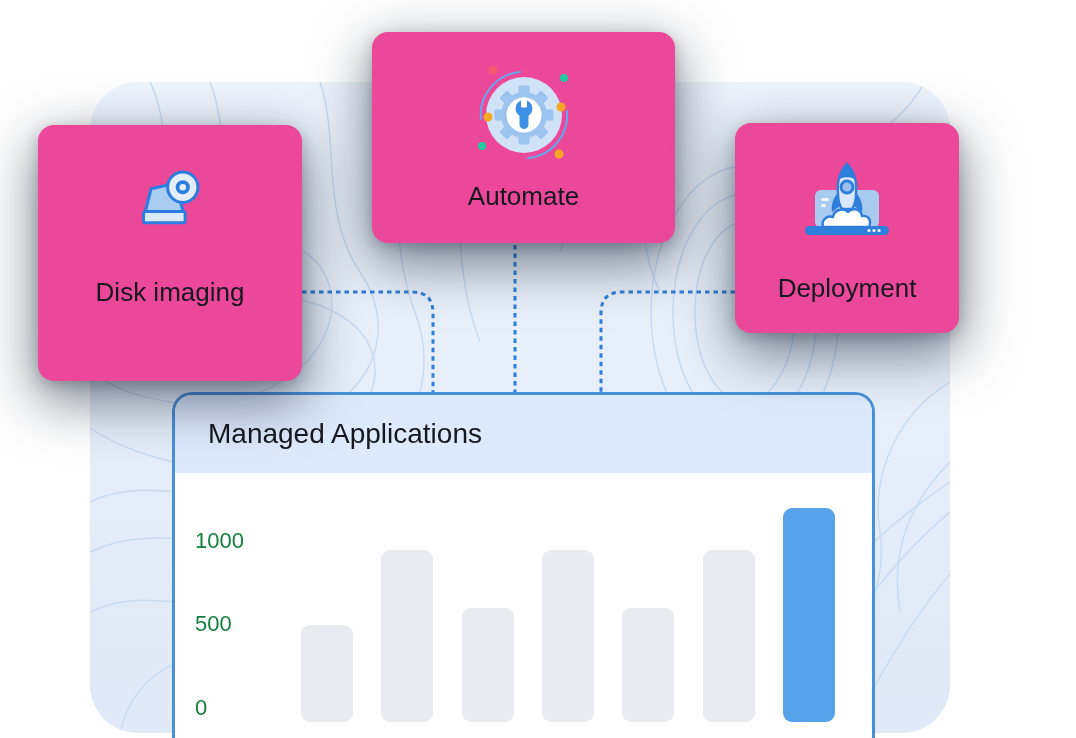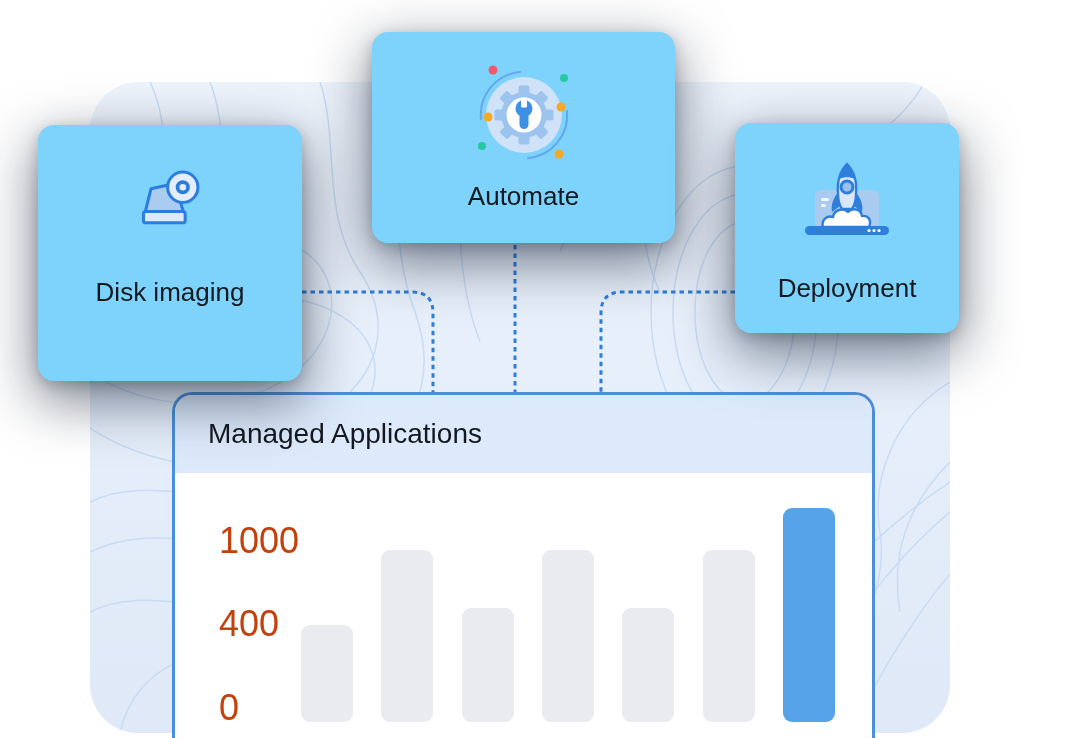--- a/index.html
+++ b/index.html
@@ -10,41 +10,41 @@
   .bg-rect{position:absolute;left:90px;top:82px;width:860px;height:651px;
            border-radius:48px;overflow:hidden;
            background:linear-gradient(180deg,#eef4fc 0%,#e6effa 45%,#dfe9f7 100%);}
   .contours{position:absolute;inset:0;width:100%;height:100%;}
   .contours path,.contours ellipse{fill:none;stroke:#c7dbf3;stroke-width:1.4;}
 
   .connectors{position:absolute;left:0;top:0;width:1076px;height:738px;}
   .connectors path{fill:none;stroke:#2e7fd9;stroke-width:3;stroke-dasharray:4.5 4;}
 
   
-  .card{position:absolute;background:#7dd3fc;border-radius:16px;
+  .card{position:absolute;background:#ec4899;border-radius:16px;
         display:flex;flex-direction:column;align-items:center;
         box-shadow:0 18px 55px 2px rgba(14,26,46,.55),0 4px 14px rgba(14,26,46,.22);}
   .card-label{font-size:26px;font-weight:500;color:#15181e;line-height:30px;}
   .card-disk{left:38px;top:125px;width:264px;height:256px;padding-top:40px;box-sizing:border-box;}
   .card-disk .icon{margin-bottom:40px;}
   .card-automate{left:372px;top:32px;width:303px;height:211px;padding-top:27px;box-sizing:border-box;}
   .card-automate .icon{margin-bottom:10px;}
   .card-deploy{left:735px;top:123px;width:224px;height:210px;padding-top:37px;box-sizing:border-box;}
   .card-deploy .icon{margin-bottom:33px;}
   .icon{display:block;line-height:0;}
 
   
   .panel{position:absolute;left:172px;top:392px;width:703px;height:352px;
          box-sizing:border-box;border:3px solid #4a90d9;border-bottom:none;
          border-radius:20px 20px 0 0;background:#ffffff;overflow:hidden;}
   .panel-header{height:78px;background:#ddeafc;display:flex;align-items:center;
                 padding-left:33px;}
   .panel-title{font-size:28px;font-weight:500;color:#15181e;}
   .chart-area{position:absolute;left:0;right:0;top:78px;bottom:0;}
-  .ytick{position:absolute;left:44px;font-size:36px;line-height:34px;color:#c2410c;}
+  .ytick{position:absolute;left:20px;font-size:22px;line-height:34px;color:#15803d;}
   .bar{position:absolute;bottom:22px;width:52px;border-radius:9px;}
 </style>
 </head>
 <body>
 
 <div class="canvas">
 
   <div class="bg-rect">
     <svg class="contours" viewBox="0 0 860 651" preserveAspectRatio="none">
       <path d="M-20,200 C30,120 110,70 170,110 C220,145 205,225 135,250 C75,270 10,250 -20,210"></path>
@@ -81,21 +81,21 @@
     <path d="M735,292 H622 Q601,292 601,313 V392"></path>
   </svg>
 
   <div class="panel">
     <div class="panel-header">
       <span class="panel-title">Managed Applications</span>
     </div>
     <div class="chart-area">
       <div>
           <div class="ytick" style="top: 51px;">1000</div>
-          <div class="ytick" style="top: 134.25px;">400</div>
+          <div class="ytick" style="top: 134.25px;">500</div>
           <div class="ytick" style="top: 217.5px;">0</div>
         </div>
       <div>
           <div class="bar" style="left: 126px; height: 97.5px; background: rgb(233, 235, 240);"></div>
           <div class="bar" style="left: 206.33px; height: 172.2px; background: rgb(233, 235, 240);"></div>
           <div class="bar" style="left: 286.66px; height: 114.1px; background: rgb(233, 235, 240);"></div>
           <div class="bar" style="left: 366.99px; height: 172.2px; background: rgb(233, 235, 240);"></div>
           <div class="bar" style="left: 447.32px; height: 114.1px; background: rgb(233, 235, 240);"></div>
           <div class="bar" style="left: 527.65px; height: 172.2px; background: rgb(233, 235, 240);"></div>
           <div class="bar" style="left: 607.98px; height: 213.7px; background: rgb(87, 163, 234);"></div>

